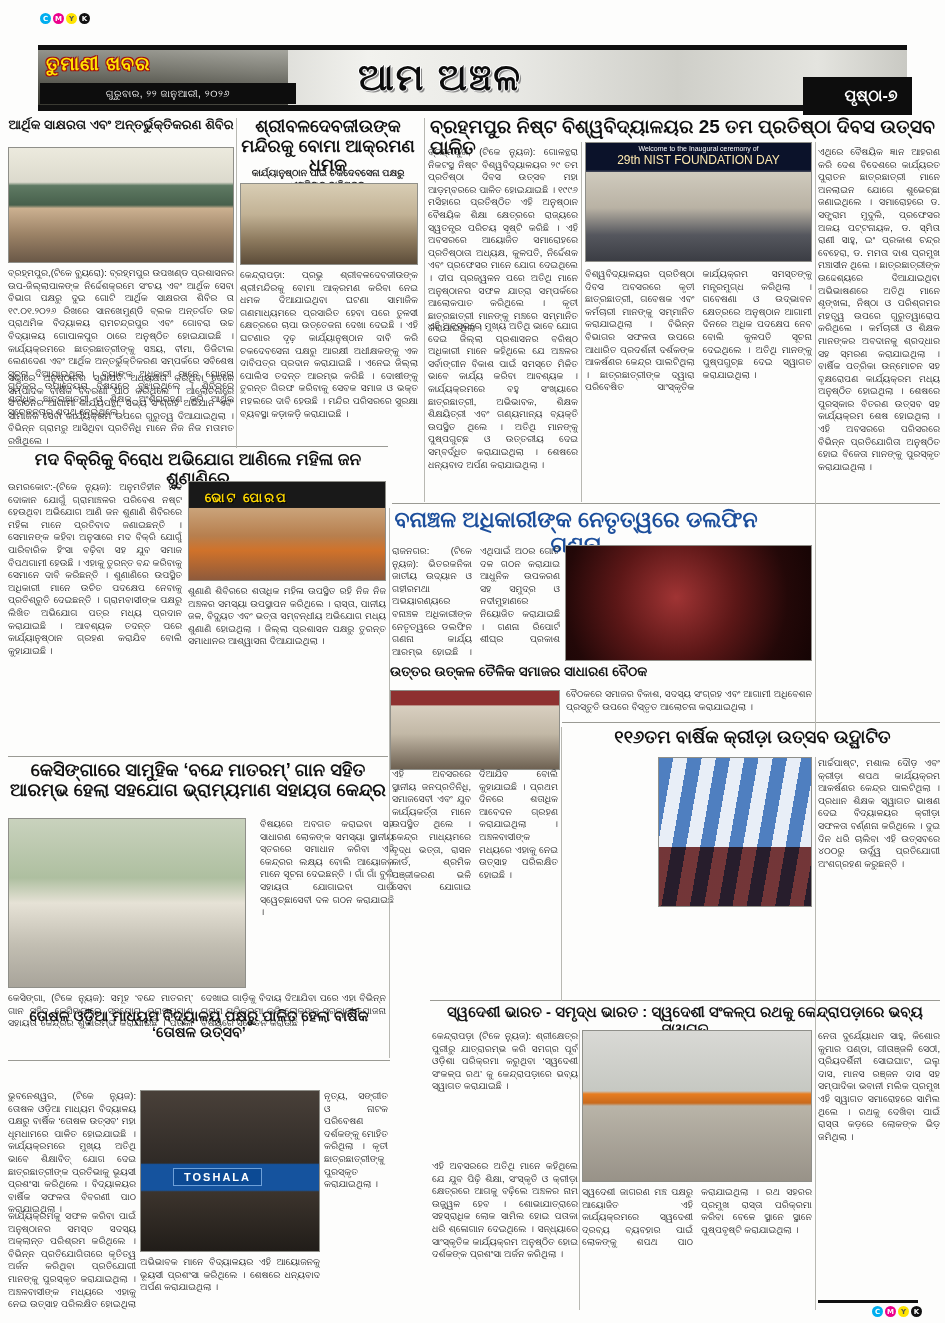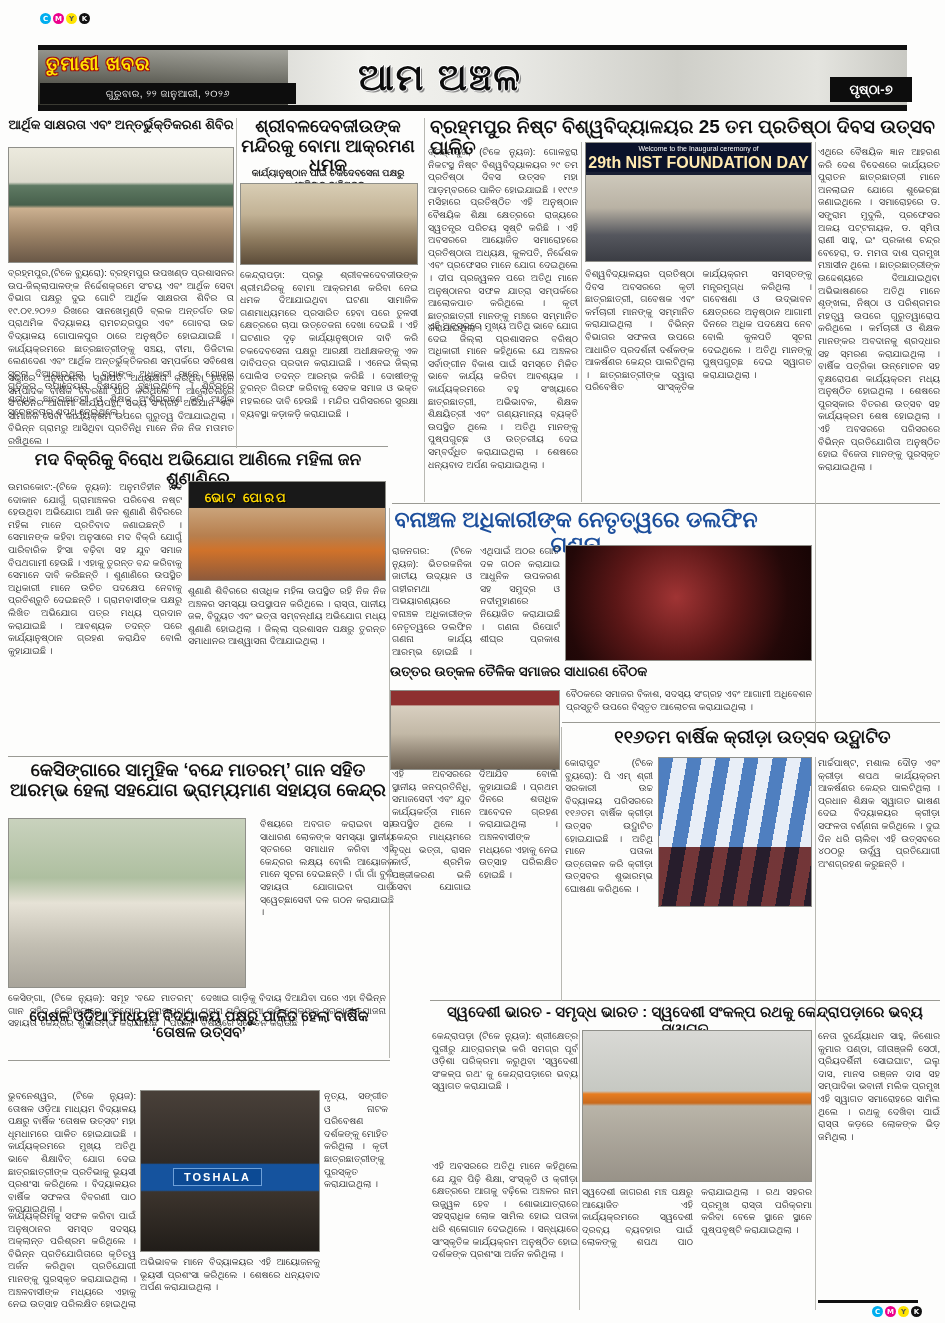--- a/index.html
+++ b/index.html
@@ -14,22 +14,22 @@
         background:linear-gradient(90deg,#6b6b66 0px,#8d8d86 120px,#d9d9d4 220px,#f2f2ee 330px,#e9e9e5 470px,#cfcfc9 640px,#e4e4df 780px,#c9c9c3 869px);}
   .mast-village{position:absolute;left:0;top:0;width:250px;height:55px;
         background:linear-gradient(180deg,#9a9a92 0%,#6f6f66 40%,#4a4a42 70%,#303028 100%);opacity:.85;}
   .brand{position:absolute;left:8px;top:3px;font-size:19px;font-weight:bold;color:#ffe400;letter-spacing:1px;
         text-shadow:1px 1px 0 #a01010,-1px -1px 0 #a01010,1px -1px 0 #a01010,-1px 1px 0 #a01010;}
   .datebar{position:absolute;left:2px;top:33px;width:256px;height:21px;background:#0d0d0d;color:#ffffff;
         font-size:10px;display:flex;align-items:center;justify-content:center;letter-spacing:.5px;}
   .paper-title{position:absolute;left:262px;top:2px;width:280px;height:52px;display:flex;align-items:center;justify-content:center;
         font-size:37px;font-weight:900;color:#0c0c0c;letter-spacing:2px;
         text-shadow:1px 0 #fff,-1px 0 #fff,0 1px #fff,0 -1px #fff,2px 2px 0 #8a8a8a;}
-  .pagebox{position:absolute;right:-5px;top:27px;width:82px;height:25px;background:#0d0d0d;color:#fff;
-        font-size:13px;font-weight:bold;display:flex;align-items:center;justify-content:center;}
+  .pagebox{position:absolute;right:-5px;top:27px;width:82px;height:38px;background:#0d0d0d;color:#fff;
+        font-size:16px;font-weight:bold;display:flex;align-items:center;justify-content:center;padding-left:27px;}
   
   .hl{font-weight:bold;color:#111;text-align:center;line-height:1.12;}
   .bt{font-size:9.4px;line-height:1.34;text-align:justify;color:#1c1c1c;overflow:hidden;}
   .cols2{column-count:2;column-gap:8px;}
   .sub{font-size:9.5px;font-weight:bold;text-align:center;color:#222;}
   .vr{width:1px;background:#b8b8b2;}
   .hr{height:1px;background:#9a9a94;}
   
   .ph{overflow:hidden;background:#b9b9b2;border:1px solid #8f8f89;box-sizing:border-box;}
   .ph1{background:linear-gradient(180deg,#eceade 0%,#dcdacd 30%,#5f7a63 33%,#47604c 50%,#cbb090 53%,#9b8266 76%,#6a5847 100%);}
@@ -37,21 +37,21 @@
   .ph3{background:linear-gradient(180deg,#20273f 0%,#20273f 24%,#cfcabd 25%,#b9b2a4 55%,#55575e 78%,#3b3d44 100%);}
   .ph4{background:radial-gradient(circle at 45% 45%,#a03434 0%,#5c1717 40%,#230808 75%,#150404 100%);}
   .ph5{background:linear-gradient(180deg,#191919 0%,#191919 26%,#caa37a 27%,#b77f4e 55%,#d0722a 70%,#8e5a3c 100%);}
   .ph6{background:linear-gradient(180deg,#8e3030 0%,#8e3030 18%,#d8cfc0 19%,#c2b8a6 55%,#6e6152 100%);}
   .ph7{background:linear-gradient(180deg,#c9d2bd 0%,#aebfa0 35%,#e6e2d6 50%,#c2beb2 75%,#a8a49a 100%);}
   .ph8{background:linear-gradient(180deg,#494039 0%,#2f2a26 45%,#15539e 46%,#15539e 62%,#3c342d 63%,#211d19 100%);}
   .ph9{background:repeating-linear-gradient(100deg,#4f7fc0 0 14px,#e8eef7 14px 28px),linear-gradient(#0000 0 60%,#7e3a3a 60%);background-blend-mode:multiply;}
   .ph10{background:linear-gradient(180deg,#d9d9d5 0%,#c6c8c2 40%,#e77c1f 42%,#c96a1c 48%,#b9b4a8 50%,#989288 100%);}
   .ph .cap-dark{position:absolute;left:0;top:0;right:0;background:rgba(10,16,40,.92);color:#fff;font-size:7px;
         text-align:center;padding:1px 2px;line-height:1.3;}
-  .ph .cap-big{color:#ffe9b0;font-weight:bold;font-size:16px;display:block;}
+  .ph .cap-big{color:#ffe9b0;font-weight:normal;font-size:12px;display:block;}
   .ph .cap-yellow{position:absolute;left:8%;top:8%;color:#ffd900;font-weight:bold;font-size:13px;
         text-shadow:1px 1px 0 #000;letter-spacing:2px;}
   .ph .cap-blue{position:absolute;left:18%;top:48%;background:#0c4a94;color:#fff;font-weight:bold;
         font-size:11px;padding:2px 10px;letter-spacing:2px;border:1px solid #6ea0d8;}
 </style>
 </head>
 <body>
 
 <div id="page">
 
@@ -112,21 +112,20 @@
     <span>କେସିଙ୍ଗାରେ ସାମୁହିକ ‘ବନ୍ଦେ ମାତରମ୍’ ଗାନ ସହିତ</span><br>
     <span>ଆରମ୍ଭ ହେଲା ସହଯୋଗ ଭ୍ରାମ୍ୟମାଣ ସହାୟତା କେନ୍ଦ୍ର</span>
   </div>
   <div class="abs ph ph7" style="left:8px;top:818px;width:238px;height:170px;"></div>
   <div class="abs bt" style="left:260px;top:818px;width:134px;height:170px;">ବିଷୟରେ ଅବଗତ କରାଇବା ସହ ସାଧାରଣ ଲୋକଙ୍କ ସମସ୍ୟା ସ୍ଥାନୀୟ ସ୍ତରରେ ସମାଧାନ କରିବା ଏହି କେନ୍ଦ୍ରର ଲକ୍ଷ୍ୟ ବୋଲି ଆୟୋଜକ ମାନେ ସୂଚନା ଦେଇଛନ୍ତି । ଗାଁ ଗାଁ ବୁଲି ସହାୟତା ଯୋଗାଇବା ପାଇଁ ସ୍ୱେଚ୍ଛାସେବୀ ଦଳ ଗଠନ କରାଯାଇଛି ।</div>
   <div class="abs bt cols2" style="left:392px;top:768px;width:166px;height:228px;">ଏହି ଅବସରରେ ସ୍ଥାନୀୟ ଜନପ୍ରତିନିଧି, ସମାଜସେବୀ ଏବଂ ଯୁବ କାର୍ଯ୍ୟକର୍ତ୍ତା ମାନେ ଉପସ୍ଥିତ ଥିଲେ । କେନ୍ଦ୍ର ମାଧ୍ୟମରେ ବୃଦ୍ଧ ଭତ୍ତା, ରାସନ କାର୍ଡ, ଶ୍ରମିକ ପଞ୍ଜୀକରଣ ଭଳି ସେବା ଯୋଗାଇ ଦିଆଯିବ ବୋଲି କୁହାଯାଇଛି । ପ୍ରଥମ ଦିନରେ ଶତାଧିକ ଆବେଦନ ଗ୍ରହଣ କରାଯାଇଥିଲା । ଅଞ୍ଚଳବାସୀଙ୍କ ମଧ୍ୟରେ ଏହାକୁ ନେଇ ଉତ୍ସାହ ପରିଲକ୍ଷିତ ହୋଇଛି ।</div>
   <div class="abs bt cols2" style="left:8px;top:992px;width:378px;height:66px;">କେସିଙ୍ଗା, (ଟିକେ ନ୍ୟୁଜ): ସମୂହ ‘ବନ୍ଦେ ମାତରମ୍’ ଗାନ ସହିତ କେସିଙ୍ଗାରେ ସହଯୋଗ ଭ୍ରାମ୍ୟମାଣ ସହାୟତା କେନ୍ଦ୍ରର ଶୁଭାରମ୍ଭ କରାଯାଇଛି । ପତାକା ଦେଖାଇ ଗାଡ଼ିକୁ ବିଦାୟ ଦିଆଯିବା ପରେ ଏହା ବିଭିନ୍ନ ଗ୍ରାମ ପରିକ୍ରମା କରି ଲୋକଙ୍କୁ ସରକାରୀ ଯୋଜନା ବିଷୟରେ ସଚେତନ କରାଉଛି ।</div>
 
   <div class="abs hr" style="left:562px;top:722px;width:378px;"></div>
   <div class="abs hl" style="left:565px;top:727px;width:375px;font-size:18px;">୧୧୬ତମ ବାର୍ଷିକ କ୍ରୀଡ଼ା ଉତ୍ସବ ଉଦ୍ଘାଟିତ</div>
-  <div class="abs bt" style="left:565px;top:757px;width:88px;height:244px;">କୋରାପୁଟ (ଟିକେ ବ୍ୟୁରୋ): ପି ଏମ୍ ଶ୍ରୀ ସରକାରୀ ଉଚ୍ଚ ବିଦ୍ୟାଳୟ ପରିସରରେ ୧୧୬ତମ ବାର୍ଷିକ କ୍ରୀଡ଼ା ଉତ୍ସବ ଉଦ୍ଘାଟିତ ହୋଇଯାଇଛି । ଅତିଥି ମାନେ ପତାକା ଉତ୍ତୋଳନ କରି କ୍ରୀଡ଼ା ଉତ୍ସବର ଶୁଭାରମ୍ଭ ଘୋଷଣା କରିଥିଲେ ।</div>
   <div class="abs ph ph9" style="left:658px;top:757px;width:154px;height:150px;"></div>
   <div class="abs bt" style="left:818px;top:757px;width:122px;height:244px;">ମାର୍ଚ୍ଚପାଷ୍ଟ, ମଶାଲ ଦୌଡ଼ ଏବଂ କ୍ରୀଡ଼ା ଶପଥ କାର୍ଯ୍ୟକ୍ରମ ଆକର୍ଷଣର କେନ୍ଦ୍ର ପାଲଟିଥିଲା । ପ୍ରଧାନ ଶିକ୍ଷକ ସ୍ୱାଗତ ଭାଷଣ ଦେଇ ବିଦ୍ୟାଳୟର କ୍ରୀଡ଼ା ସଫଳତା ବର୍ଣ୍ଣନା କରିଥିଲେ । ଦୁଇ ଦିନ ଧରି ଚାଲିବା ଏହି ଉତ୍ସବରେ ୪୦୦ରୁ ଊର୍ଦ୍ଧ୍ୱ ପ୍ରତିଯୋଗୀ ଅଂଶଗ୍ରହଣ କରୁଛନ୍ତି ।</div>
 
   <div class="abs hr" style="left:430px;top:1000px;width:510px;"></div>
   <div class="abs hl" style="left:430px;top:1004px;width:510px;font-size:15px;">ସ୍ୱଦେଶୀ ଭାରତ - ସମୃଦ୍ଧ ଭାରତ : ସ୍ୱଦେଶୀ ସଂକଳ୍ପ ରଥକୁ କେନ୍ଦ୍ରାପଡ଼ାରେ ଭବ୍ୟ ସ୍ୱାଗତ</div>
   <div class="abs bt" style="left:432px;top:1030px;width:146px;height:280px;">କେନ୍ଦ୍ରାପଡ଼ା (ଟିକେ ନ୍ୟୁଜ): ଶ୍ରୀକ୍ଷେତ୍ର ପୁରୀରୁ ଯାତ୍ରାରମ୍ଭ କରି ସମଗ୍ର ପୂର୍ବ ଓଡ଼ିଶା ପରିକ୍ରମା କରୁଥିବା ‘ସ୍ୱଦେଶୀ ସଂକଳ୍ପ ରଥ’ କୁ କେନ୍ଦ୍ରାପଡ଼ାରେ ଭବ୍ୟ ସ୍ୱାଗତ କରାଯାଇଛି ।</div>
   <div class="abs bt" style="left:432px;top:1160px;width:146px;height:150px;">ଏହି ଅବସରରେ ଅତିଥି ମାନେ କହିଥିଲେ ଯେ ଯୁବ ପିଢ଼ି ଶିକ୍ଷା, ସଂସ୍କୃତି ଓ କ୍ରୀଡ଼ା କ୍ଷେତ୍ରରେ ଆଗକୁ ବଢ଼ିଲେ ଅଞ୍ଚଳର ନାମ ଉଜ୍ଜ୍ୱଳ ହେବ । ଶୋଭାଯାତ୍ରାରେ ସହସ୍ରାଧିକ ଲୋକ ସାମିଲ ହୋଇ ପତାକା ଧରି ଶ୍ଳୋଗାନ ଦେଇଥିଲେ । ସନ୍ଧ୍ୟାରେ ସାଂସ୍କୃତିକ କାର୍ଯ୍ୟକ୍ରମ ଅନୁଷ୍ଠିତ ହୋଇ ଦର୍ଶକଙ୍କ ପ୍ରଶଂସା ଅର୍ଜନ କରିଥିଲା ।</div>
   <div class="abs ph ph10" style="left:582px;top:1030px;width:230px;height:152px;"></div>
   <div class="abs bt cols2" style="left:582px;top:1186px;width:230px;height:124px;">ସ୍ୱଦେଶୀ ଜାଗରଣ ମଞ୍ଚ ପକ୍ଷରୁ ଆୟୋଜିତ ଏହି କାର୍ଯ୍ୟକ୍ରମରେ ସ୍ୱଦେଶୀ ଦ୍ରବ୍ୟ ବ୍ୟବହାର ପାଇଁ ଲୋକଙ୍କୁ ଶପଥ ପାଠ କରାଯାଇଥିଲା । ରଥ ସହରର ପ୍ରମୁଖ ରାସ୍ତା ପରିକ୍ରମା କରିବା ବେଳେ ସ୍ଥାନେ ସ୍ଥାନେ ପୁଷ୍ପବୃଷ୍ଟି କରାଯାଇଥିଲା ।</div>
   <div class="abs bt" style="left:818px;top:1030px;width:122px;height:280px;">ନେତା ଦୁର୍ଯ୍ୟୋଧନ ସାହୁ, କିଶୋର କୁମାର ପଣ୍ଡା, ଗୀତାଞ୍ଜଳି ସେଠୀ, ପ୍ରିୟଦର୍ଶିନୀ ସୋଇଘାଟ, ଇଲୁ ଦାସ, ମାନସ ରଞ୍ଜନ ଦାସ ସହ ସମ୍ପାଦିକା ଭବାନୀ ମଲିକ ପ୍ରମୁଖ ଏହି ସ୍ୱାଗତ ସମାରୋହରେ ସାମିଲ ଥିଲେ । ରଥକୁ ଦେଖିବା ପାଇଁ ରାସ୍ତା କଡ଼ରେ ଲୋକଙ୍କ ଭିଡ଼ ଜମିଥିଲା ।</div>

